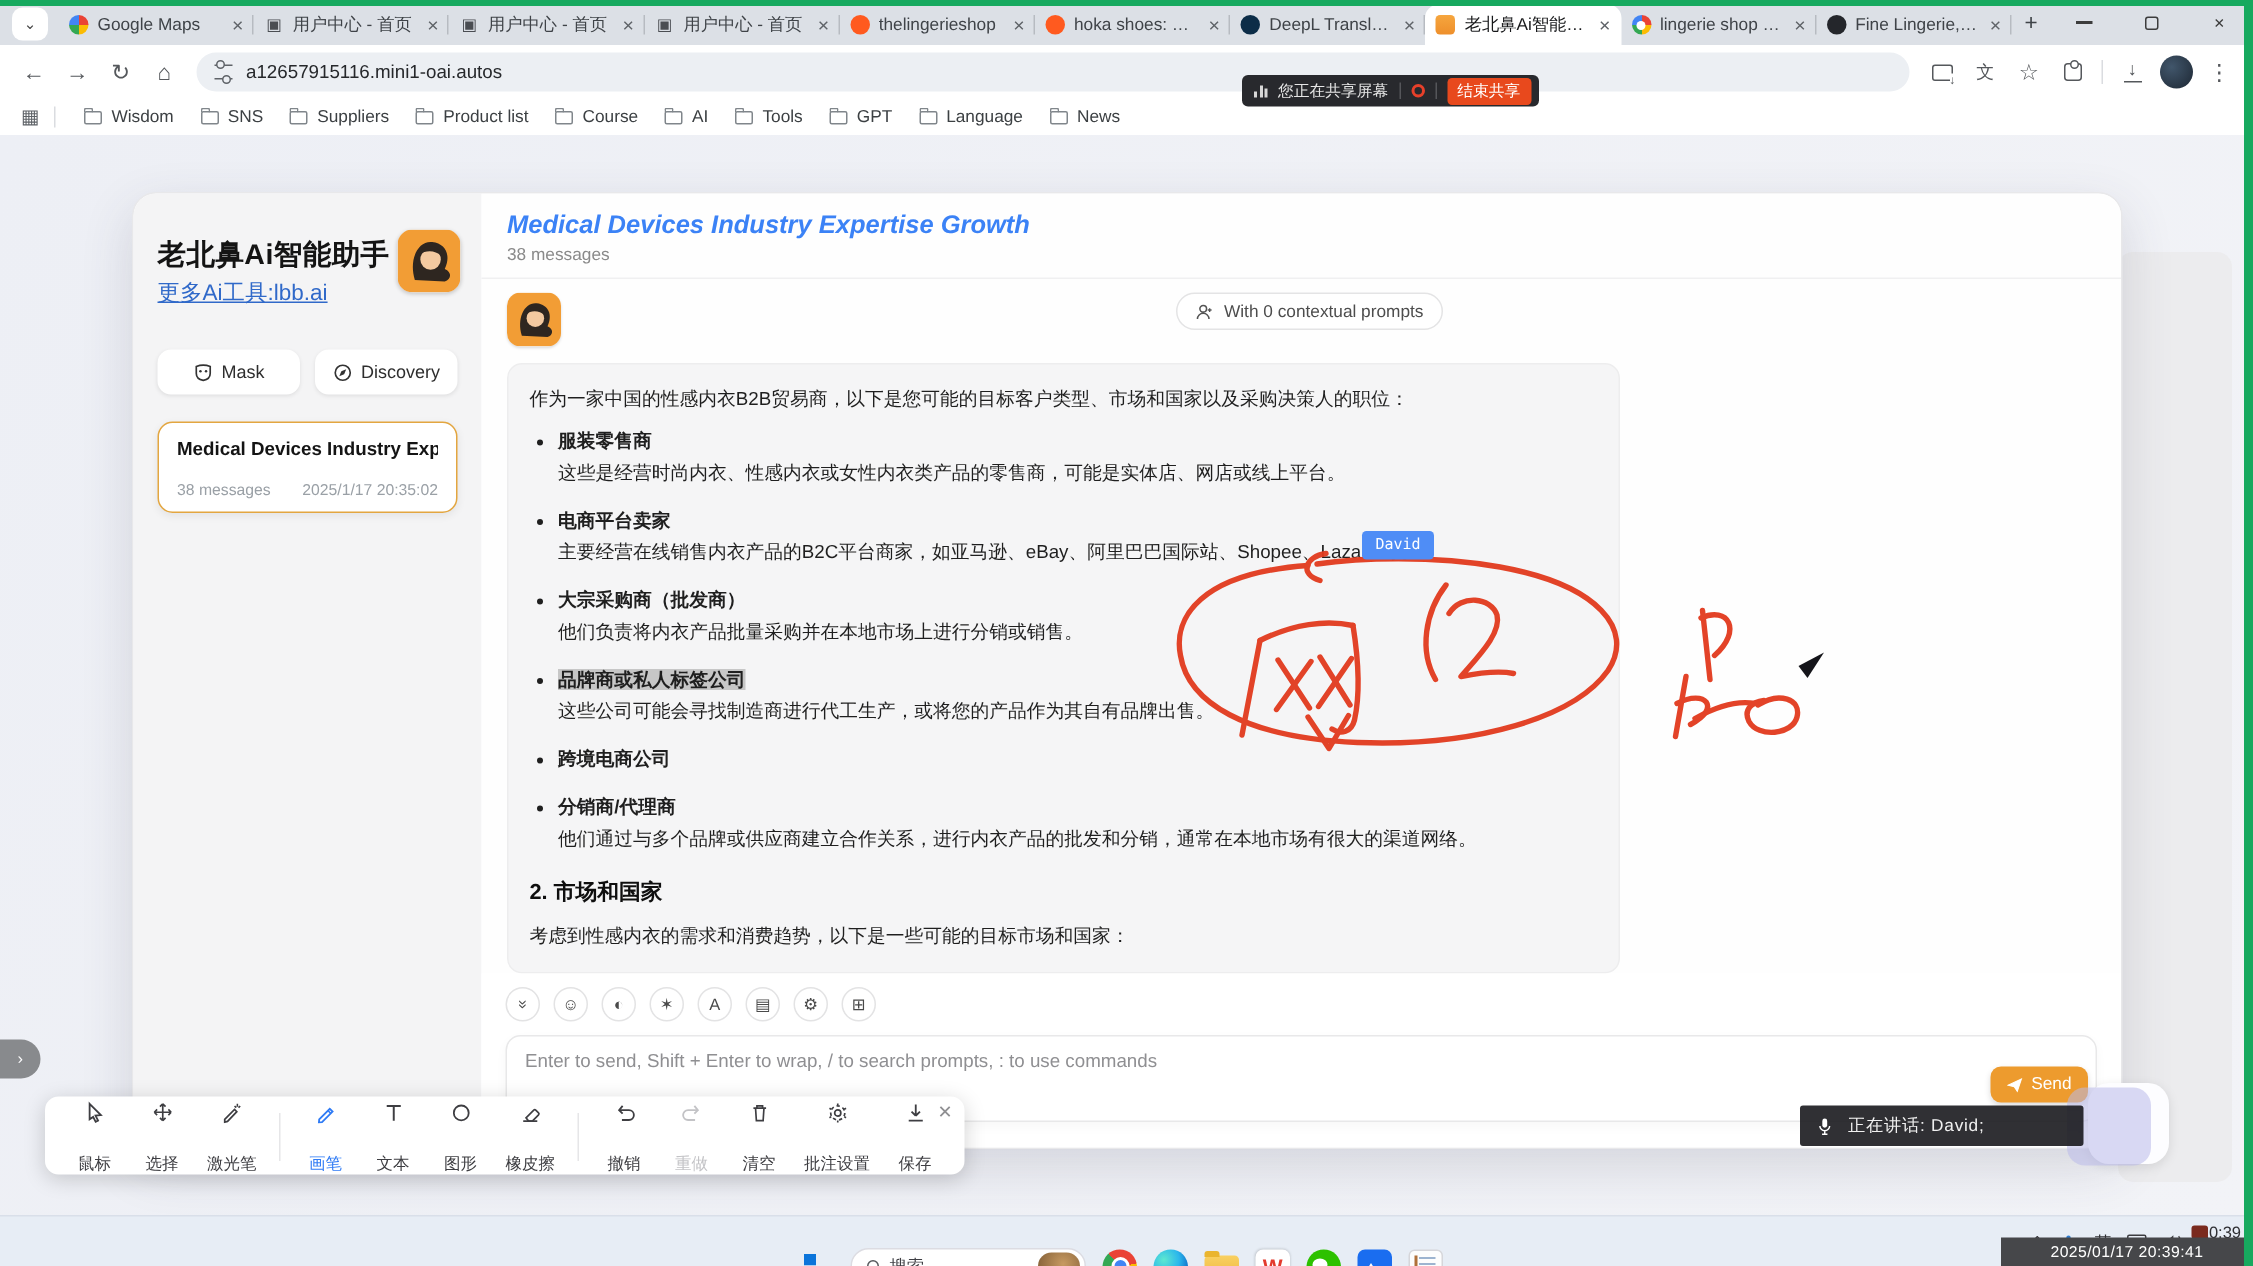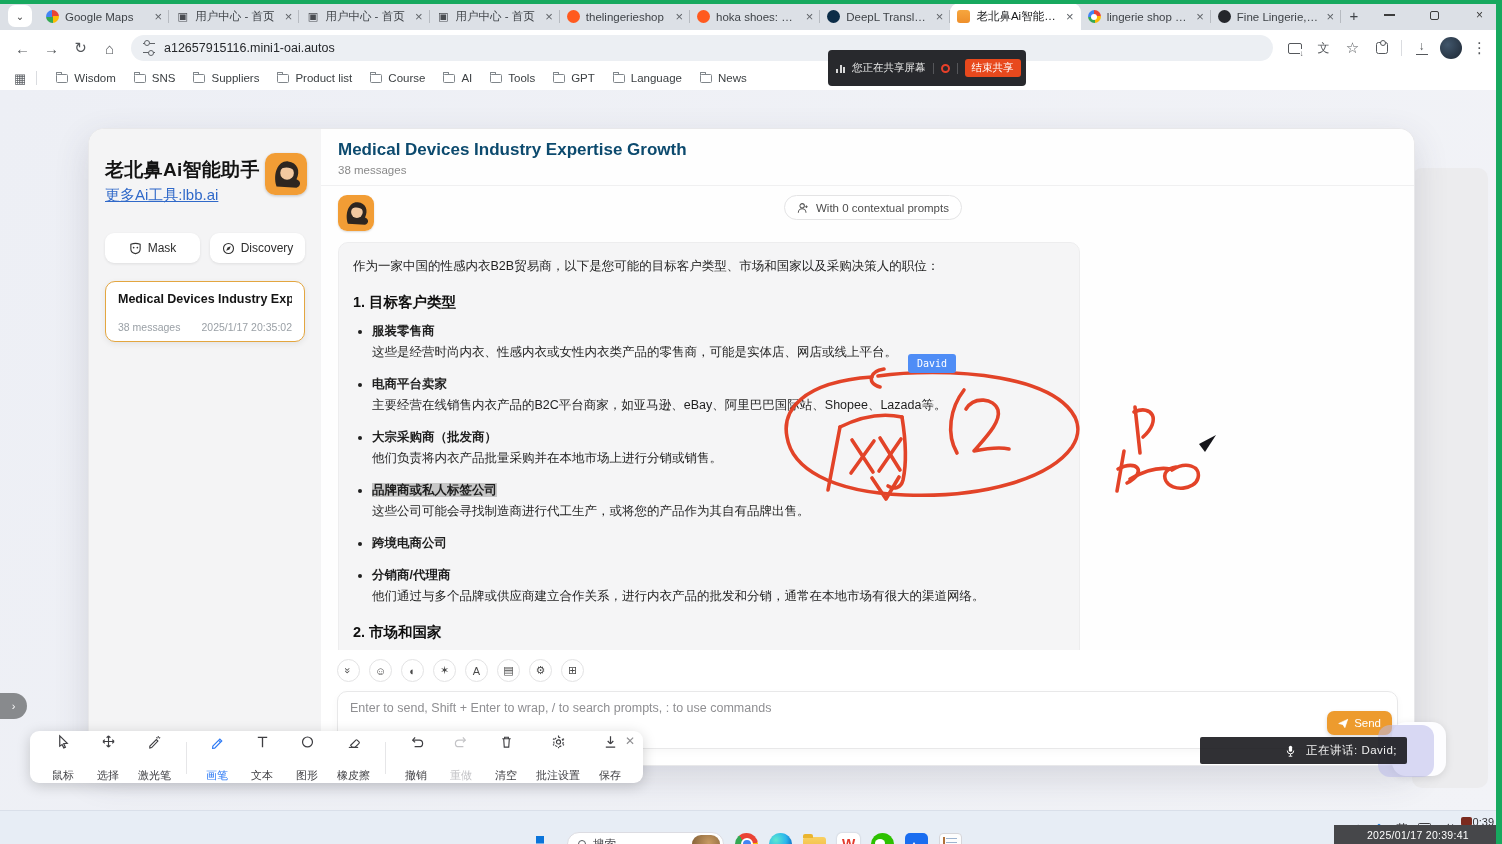--- a/index.html
+++ b/index.html
@@ -52,21 +52,21 @@
   .profile-avatar{width:22px;height:22px;border-radius:50%;background:radial-gradient(circle at 35% 35%,#41566b,#1d2733);}
 
   .bookmarks{height:24px;background:#fff;display:flex;align-items:center;padding:0 10px;font-size:11.5px;color:#3c4043;}
   .apps-grid{font-size:13px;color:#5f6368;margin:0 4px;}
   .bm-divider{width:1px;height:14px;background:#dadce0;margin:0 10px 0 6px;}
   .bm{display:flex;align-items:center;gap:6px;padding:2px 9px;}
   .folder{width:12px;height:9px;border:1.2px solid #80868b;border-radius:1.5px;position:relative;flex:none;}
   .folder::before{content:"";position:absolute;top:-3px;left:-1px;width:4px;height:2px;border:1.2px solid #80868b;border-bottom:none;border-radius:1px 1px 0 0;}
 
   
-  .share-banner{position:absolute;left:828px;top:50px;height:36px;background:#28292d;border-radius:4px;display:flex;align-items:center;gap:7px;padding:0 5px 0 8px;z-index:58;}
+  .share-banner{position:absolute;left:828px;top:50px;height:21px;background:#28292d;border-radius:4px;display:flex;align-items:center;gap:7px;padding:0 5px 0 8px;z-index:58;}
   .sig-bars{display:flex;align-items:flex-end;gap:1.5px;height:9px;}
   .sig-bars i{display:block;width:2px;background:#d8d8d8;}
   .share-text{color:#e6e6e6;font-size:10.5px;white-space:nowrap;}
   .sb-sep{width:1px;height:11px;background:#55565a;}
   .rec-dot{width:9px;height:9px;border:2px solid #e8402a;border-radius:50%;}
   .stop-btn{background:#e8491d;color:#fff;font-size:10.5px;border-radius:3px;padding:2px 7px;white-space:nowrap;}
 
   
   .page{position:absolute;left:0;top:90px;width:100%;height:720px;background:linear-gradient(120deg,#edeff5,#f2f3f7);}
   .side-panel{position:absolute;left:1412px;top:78px;width:76px;height:620px;background:#ececee;border-radius:10px;}
@@ -77,21 +77,21 @@
   .sb-link{font-size:15px;color:#3069c9;text-decoration:underline;margin-top:3px;display:inline-block;}
   .sb-avatar{position:absolute;top:24px;right:14px;width:42px;height:42px;border-radius:10px;overflow:hidden;box-shadow:0 1px 3px rgba(0,0,0,.2);}
   .sb-buttons{display:flex;gap:10px;margin-top:28px;}
   .sb-btn{flex:1;height:30px;background:#fff;border-radius:9px;display:flex;align-items:center;justify-content:center;gap:6px;font-size:12px;color:#2e2e2e;box-shadow:0 1px 3px rgba(0,0,0,.09);}
   .chat-card{margin-top:18px;background:#fff;border:1.5px solid #e3a640;border-radius:10px;padding:10px 12px 8px;box-shadow:0 2px 6px rgba(0,0,0,.07);}
   .cc-title{font-size:12.5px;font-weight:bold;color:#141414;white-space:nowrap;overflow:hidden;}
   .cc-meta{display:flex;justify-content:space-between;font-size:10.5px;color:#9aa0a6;margin-top:15px;}
 
   .main{flex:1;min-width:0;position:relative;background:#fefefe;display:flex;flex-direction:column;}
   .chat-header{padding:11px 0 9px 17px;border-bottom:1px solid #f0f0f1;}
-  .ch-title{font-size:17px;font-weight:bold;color:#0c4a6e;}
+  .ch-title{font-size:17px;font-weight:bold;color:#3b82f6;font-style:italic;}
   .ch-sub{font-size:11.5px;color:#8a8a8a;margin-top:4px;}
   .msgs{flex:1;position:relative;padding:9px 17px;overflow:hidden;}
   .bot-avatar{width:36px;height:36px;border-radius:9px;overflow:hidden;box-shadow:0 1px 2px rgba(0,0,0,.15);}
   .context-pill{position:absolute;left:463px;top:9px;height:25px;border:1px solid #e4e4e5;border-radius:13px;display:flex;align-items:center;gap:7px;padding:0 12px;font-size:11.5px;color:#4d4d4d;background:#fff;}
   .bubble{margin-top:11px;width:742px;background:#f5f5f6;border:1px solid #ededee;border-radius:10px;padding:8px 14px;font-size:12.5px;color:#1f1f1f;line-height:1.52;}
   .bubble h3{font-size:14.5px;margin:15px 0 9px;color:#0f0f0f;}
   .bubble p{margin:6px 0;}
   .bubble ul{margin:9px 0 0;padding-left:19px;}
   .bubble li{margin-bottom:13px;}
   .b-title{font-weight:bold;}
@@ -117,21 +117,21 @@
   .tool.active{color:#2f7bf5;}
   .tool.disabled{color:#c3c3c6;}
   .tool-divider{width:1px;height:32px;background:#e6e6e8;}
   .tb-close{position:absolute;top:3px;right:8px;color:#8f8f92;font-size:12px;z-index:51;}
 
   .edge-handle{position:absolute;left:0;top:693px;width:27px;height:26px;background:#808285;border-radius:0 13px 13px 0;color:#fff;display:flex;align-items:center;justify-content:center;font-size:11px;z-index:50;opacity:.92;}
 
   .float-card-white{position:absolute;left:1392px;top:722px;width:54px;height:54px;background:#fdfdff;border-radius:14px;box-shadow:0 2px 8px rgba(0,0,0,.1);z-index:47;}
   .float-card-lav{position:absolute;left:1378px;top:725px;width:56px;height:52px;background:rgba(186,186,233,.55);border-radius:12px;z-index:48;}
 
-  .speaking-box{position:absolute;left:1200px;top:737px;width:207px;height:27px;background:rgba(26,26,30,.9);border-radius:2px;display:flex;align-items:center;gap:9px;padding:0 10px;z-index:52;justify-content:flex-end;}
+  .speaking-box{position:absolute;left:1200px;top:737px;width:189px;height:27px;background:rgba(26,26,30,.9);border-radius:2px;display:flex;align-items:center;gap:9px;padding:0 10px;z-index:52;}
   .speaking-text{color:#f0f0f0;font-size:11.5px;letter-spacing:.5px;white-space:nowrap;}
 
   
   .taskbar{position:absolute;left:0;bottom:0;width:100%;height:34px;background:#e7edf5;border-top:1px solid #d9dfe9;z-index:55;}
   .tb-center{position:absolute;left:533px;top:16px;height:34px;display:flex;align-items:center;gap:11px;justify-content:flex-end;}
   .ic-start{width:17px;height:17px;background:#0a74da;clip-path:polygon(0 0,47% 0,47% 47%,0 47%,0 53%,47% 53%,47% 100%,0 100%,0 0);position:relative;}
   .ic-start::after{content:"";position:absolute;left:53%;top:0;width:47%;height:47%;background:#0a74da;box-shadow:0 9px 0 #0a74da;}
   .search-pill{width:157px;height:24px;background:#fff;border:1px solid #dcdce2;border-radius:13px;display:flex;align-items:center;gap:7px;padding:0 3px 0 10px;font-size:11.5px;color:#3f3f44;}
   .mag{width:8px;height:8px;border:1.5px solid #55585c;border-radius:50%;position:relative;flex:none;}
   .mag::after{content:"";position:absolute;width:4px;height:1.5px;background:#55585c;transform:rotate(45deg);right:-3.5px;bottom:-1px;}
@@ -399,21 +399,20 @@
           <div class="context-pill">
             <svg width="12" height="12" viewBox="0 0 14 14">
                 <circle cx="6" cy="4.5" r="2.6" fill="none" stroke="#555" stroke-width="1.2"></circle>
                 <path d="M1.5 12.5 a4.5 4.5 0 0 1 9 0" fill="none" stroke="#555" stroke-width="1.2"></path>
                 <path d="M11 4 v3 M9.5 5.5 h3" stroke="#555" stroke-width="1.1"></path>
               </svg>
             <span>With 0 contextual prompts</span>
           </div>
           <div class="bubble">
             <p>作为一家中国的性感内衣B2B贸易商，以下是您可能的目标客户类型、市场和国家以及采购决策人的职位：</p>
-            <h3>1. 目标客户类型</h3>
             <ul>
 
                 <li>
                   <span class="b-title">服装零售商</span>
                   <span class="b-desc">这些是经营时尚内衣、性感内衣或女性内衣类产品的零售商，可能是实体店、网店或线上平台。</span>
                 </li>
 
                 <li>
                   <span class="b-title">电商平台卖家</span>
                   <span class="b-desc">主要经营在线销售内衣产品的B2C平台商家，如亚马逊、eBay、阿里巴巴国际站、Shopee、Lazada等。</span>

